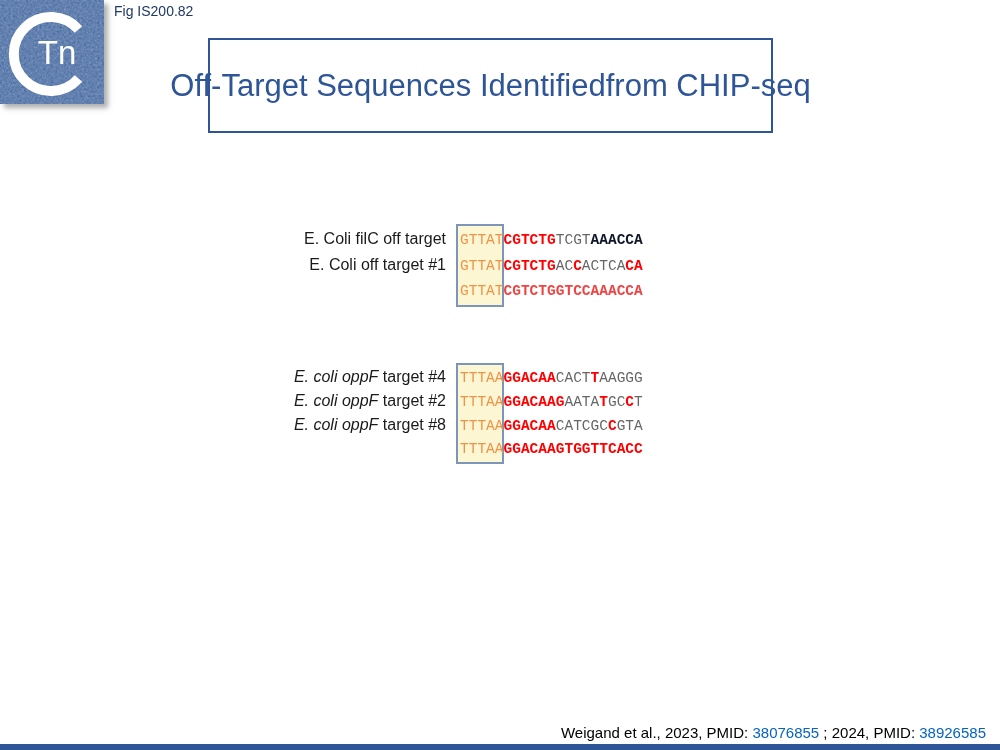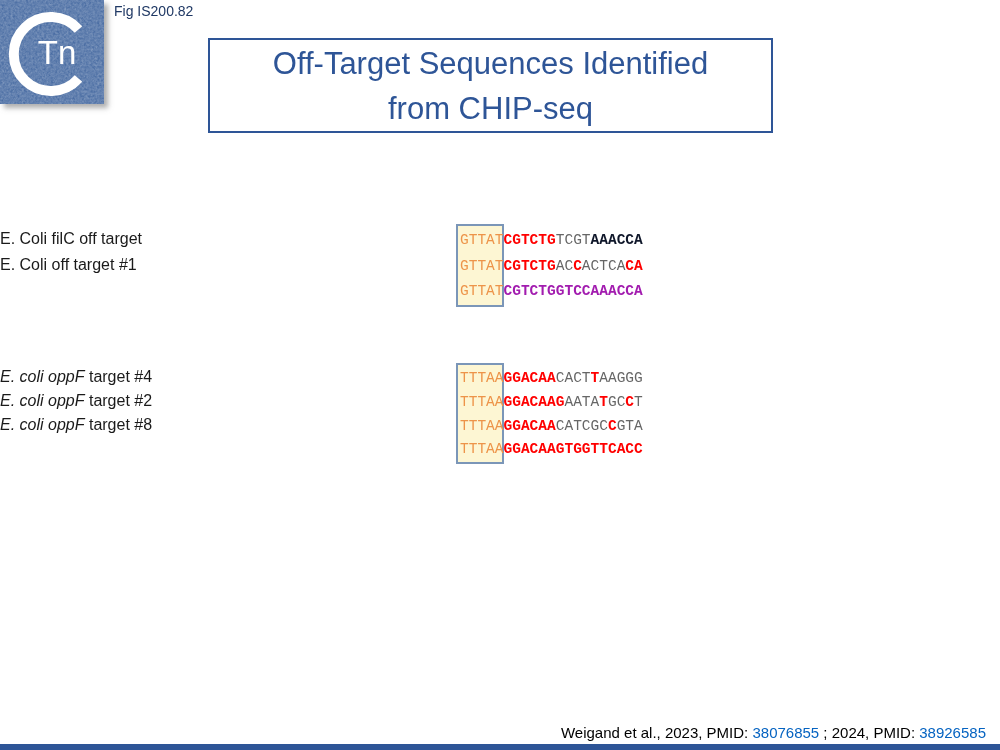--- a/index.html
+++ b/index.html
@@ -2,30 +2,30 @@
 <html><head>
 <meta charset="utf-8">
 <style>
   html,body{margin:0;padding:0;}
   .slide{position:relative;width:1000px;height:750px;background:#ffffff;overflow:hidden;
          font-family:"Liberation Sans",sans-serif;}
   .logo{position:absolute;left:0;top:0;width:104px;height:104px;
         box-shadow:4px 4px 5px rgba(110,110,110,.55);}
   .fig-label{position:absolute;left:114px;top:3px;font-size:14px;color:#1F3864;}
   .title-box{position:absolute;left:208px;top:38px;width:561px;height:91px;
-             border:2px solid #2E5597;display:flex;flex-direction:column;
+             border:2px solid #2E5597;display:flex;flex-direction:row;
              justify-content:center;align-items:center;}
   .title-line{color:#2E5597;font-size:31px;line-height:45px;white-space:nowrap;}
   .seq-group{position:absolute;left:0;width:1000px;}
   #group-0{top:226px;}
   #group-1{top:365px;}
   #group-0 .seq-row{height:26px;line-height:26px;}
   #group-1 .seq-row{height:24px;line-height:24px;}
   .seq-row{display:flex;align-items:baseline;}
-  .seq-label{flex:0 0 452px;text-align:left;padding-right:6px;box-sizing:border-box;
+  .seq-label{flex:0 0 452px;text-align:right;padding-right:6px;box-sizing:border-box;
              font-size:16px;color:#1a1a1a;white-space:nowrap;}
   .seq-label .it{font-style:italic;}
   .seq-text{margin-left:8px;font-family:"Liberation Mono",monospace;font-size:14.5px;
             white-space:pre;position:relative;z-index:2;}
   .seg-match{font-weight:bold;font-family:Liberation Mono, monospace;}
   .seg-seed{font-weight:normal;}
   .seg-mismatch{font-weight:normal;}
   .seed-box{position:absolute;left:456px;z-index:1;box-sizing:border-box;}
   #group-0 .seed-box{top:-2px;height:83px;width:48px;}
   #group-1 .seed-box{top:-2px;height:101px;width:48px;}
@@ -63,21 +63,21 @@
   <div class="seq-row">
         <div class="seq-label"><span>E. Coli filC off target</span></div>
         <div class="seq-text"><span class="seg-seed" style="color: rgb(237, 148, 73);">GTTAT</span><span class="seg-match" style="color: rgb(255, 0, 0);">CGTCTG</span><span class="seg-mismatch" style="color: rgb(102, 102, 102);">TCGT</span><span class="seg-match" style="color: #0f172a;">AAACCA</span></div>
       </div>
       <div class="seq-row">
         <div class="seq-label"><span>E. Coli off target #1</span></div>
         <div class="seq-text"><span class="seg-seed" style="color: rgb(237, 148, 73);">GTTAT</span><span class="seg-match" style="color: rgb(255, 0, 0);">CGTCTG</span><span class="seg-mismatch" style="color: rgb(102, 102, 102);">AC</span><span class="seg-match" style="color: rgb(255, 0, 0);">C</span><span class="seg-mismatch" style="color: rgb(102, 102, 102);">ACTCA</span><span class="seg-match" style="color: rgb(255, 0, 0);">CA</span></div>
       </div>
       <div class="seq-row">
         <div class="seq-label"></div>
-        <div class="seq-text"><span class="seg-seed" style="color: rgb(237, 148, 73);">GTTAT</span><span class="seg-match" style="color: #a21caf;">CGTCTGGTCCAAACCA</span></div>
+        <div class="seq-text"><span class="seg-seed" style="color: rgb(237, 148, 73);">GTTAT</span><span class="seg-match" style="color: #ef4444;">CGTCTGGTCCAAACCA</span></div>
       </div>
     </div>
 
   <div class="seq-group" id="group-1">
     <div class="seed-box" style="background: rgb(253, 246, 211); border: 2px solid rgb(123, 150, 184);"></div>
   <div class="seq-row">
         <div class="seq-label"><span class="it">E. coli oppF</span><span> target #4</span></div>
         <div class="seq-text"><span class="seg-seed" style="color: rgb(237, 148, 73);">TTTAA</span><span class="seg-match" style="color: rgb(255, 0, 0);">GGACAA</span><span class="seg-mismatch" style="color: rgb(102, 102, 102);">CACT</span><span class="seg-match" style="color: rgb(255, 0, 0);">T</span><span class="seg-mismatch" style="color: rgb(102, 102, 102);">AAGGG</span></div>
       </div>
       <div class="seq-row">

